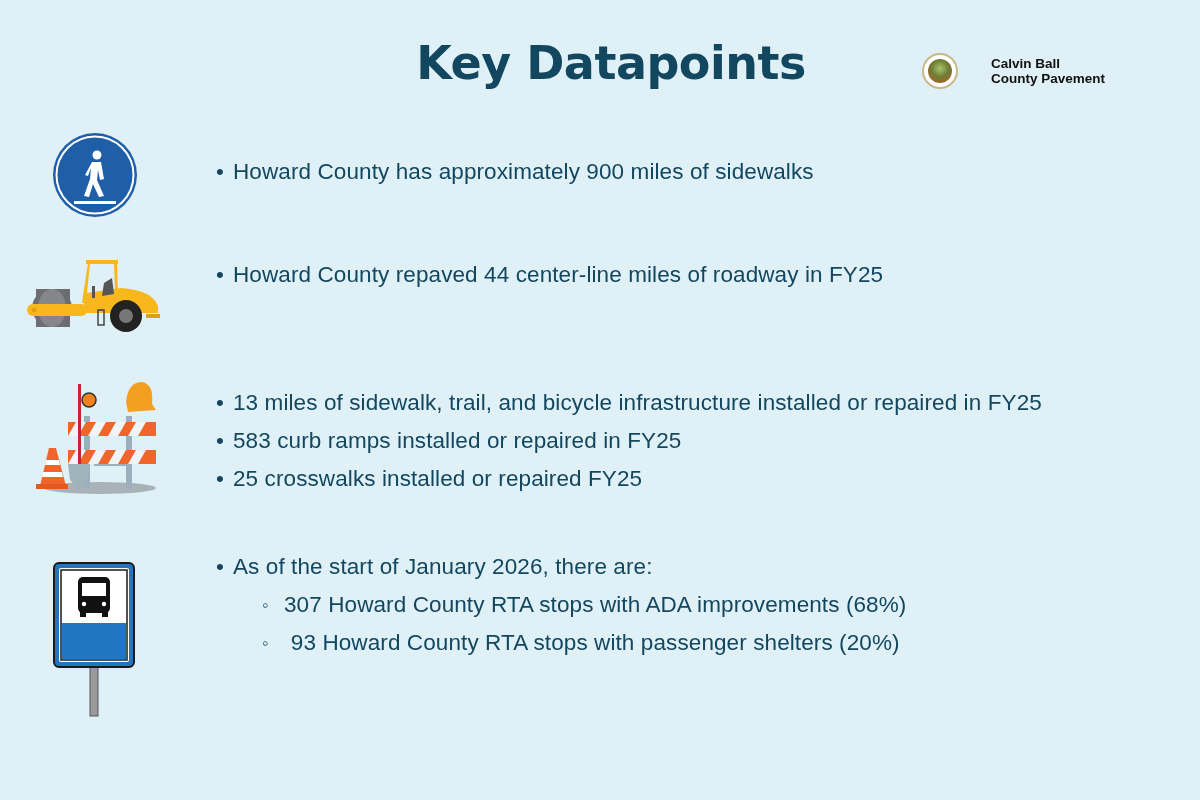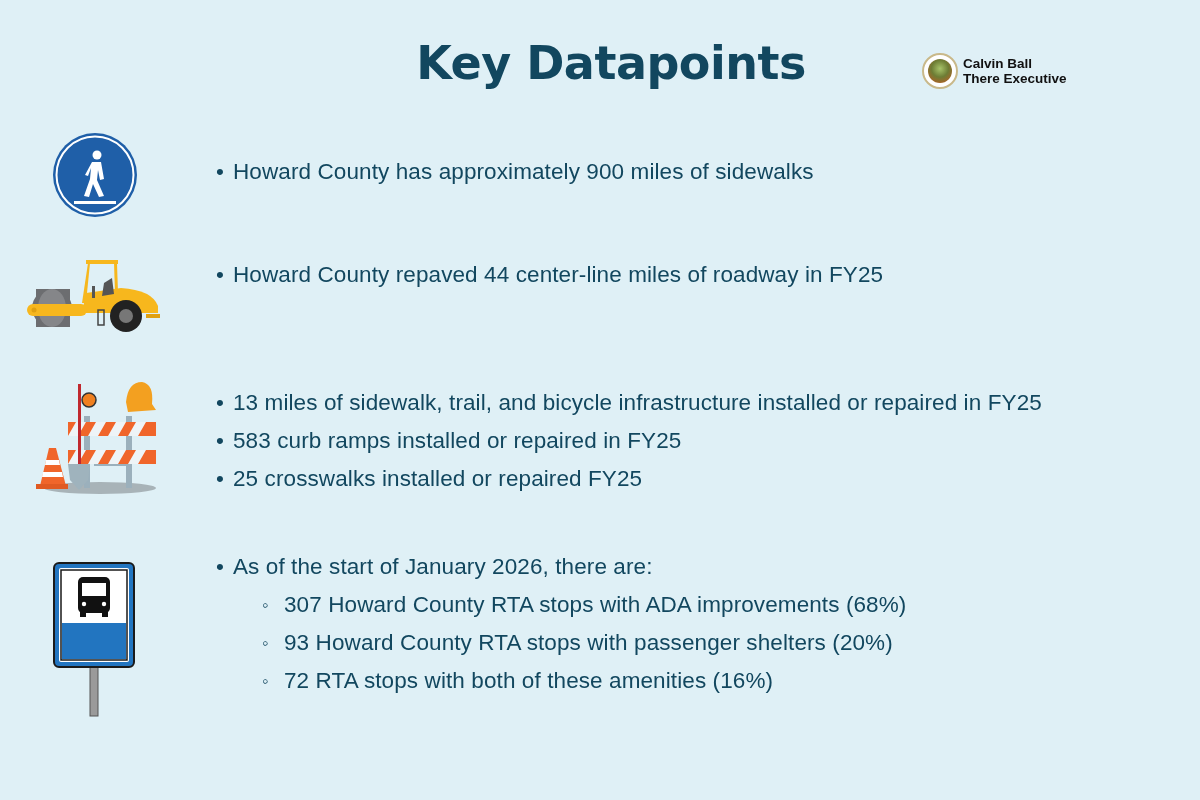--- a/index.html
+++ b/index.html
@@ -9,49 +9,49 @@
     font-family: "DejaVu Sans", sans-serif;
     color: #12475f;
     position: relative;
   }
   .title {
     position: absolute; left: 0; top: 36px; width: 1222px;
     text-align: center; font-size: 46px; font-weight: bold; color: #12475f;
     letter-spacing: -0.5px;
   }
   .brand {
-    position: absolute; left: 922px; top: 53px; display: flex; align-items: center;
+    position: absolute; left: 922px; top: 53px; display: flex; align-items: center; gap: 28px;
   }
   .seal {
     width: 36px; height: 36px; border-radius: 50%;
     border: 2px solid #c9b98a; background: #fff; position: relative; overflow: hidden;
   }
   .seal::after {
     content: ""; position: absolute; left: 4px; top: 4px; width: 24px; height: 24px; border-radius: 50%;
     background: radial-gradient(circle at 50% 40%, #a8c46a 0%, #6d7d35 45%, #a0682a 75%, #e8dcb8 100%);
   }
   .brand-text { margin-left: 5px; font-weight: bold; color: #111; font-size: 13.5px; line-height: 15px; font-family: "Liberation Sans", sans-serif; }
 
   .icon { position: absolute; }
   .bullets { position: absolute; left: 214px; font-size: 22.5px; line-height: 38px; color: #12475f; font-family: Liberation Sans, sans-serif; letter-spacing: 0.1px; }
   .bullets li { list-style: none; position: relative; padding-left: 19px; white-space: nowrap; }
   .bullets li::before { content: "\2022"; position: absolute; left: 2px; top: 0; }
-  .bullets li.sub { padding-left: 70px; }
+  .bullets li.sub { padding-left: 70px; text-align: center; }
   .bullets li.sub::before { content: "\25E6"; left: 48px; font-size: 18px; }
 </style>
 </head>
 <body>
 
 <div class="title">Key Datapoints</div>
 
 <div class="brand">
   <div class="seal"></div>
   <div class="brand-text">
     <div>Calvin Ball</div>
-    <div>There Executive</div>
+    <div>County Pavement</div>
   </div>
 </div>
 
 <div class="icon" style="left:52px;top:132px;">
   <svg width="86" height="86" viewBox="0 0 86 86">
     <circle cx="43" cy="43" r="42" fill="#1f5fa8"></circle>
     <circle cx="43" cy="43" r="38.5" fill="none" stroke="#fff" stroke-width="2"></circle>
     <circle cx="45" cy="23" r="4.5" fill="#fff"></circle>
     <path d="M40 30 L49 30 L52 47 L48 48 L46 38 L45 48 L52 64 L47 65 L41 52 L37 65 L32 64 L38 47 L39 36 L36 44 L33 43 Z" fill="#fff"></path>
     <rect x="22" y="69" width="42" height="3" fill="#fff"></rect>
@@ -125,14 +125,13 @@
     <circle cx="31" cy="42" r="2.2" fill="#fff"></circle>
     <circle cx="51" cy="42" r="2.2" fill="#fff"></circle>
     <rect x="27" y="50" width="6" height="5" fill="#111"></rect>
     <rect x="49" y="50" width="6" height="5" fill="#111"></rect>
   </svg>
 </div>
 <ul class="bullets" style="top:548px;">
   <li>As of the start of January 2026, there are:</li>
   <li class="sub">307 Howard County RTA stops with ADA improvements (68%)</li>
   <li class="sub">93 Howard County RTA stops with passenger shelters (20%)</li>
-  <li class="sub">72 RTA stops with both of these amenities (16%)</li>
 </ul>
 
 </body></html>

